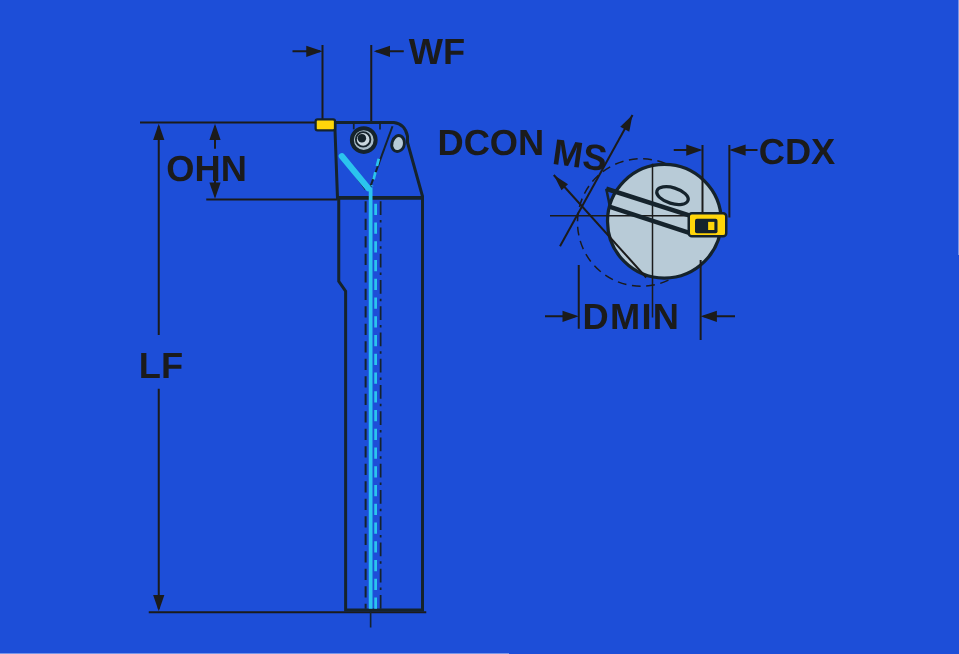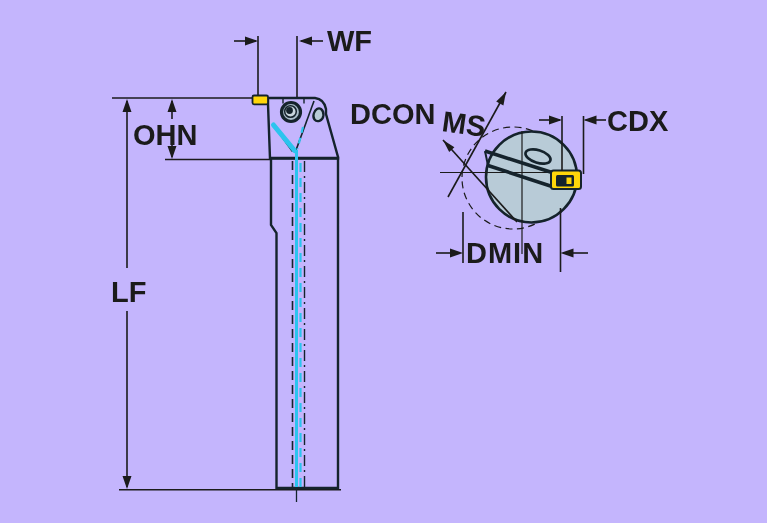--- a/index.html
+++ b/index.html
@@ -1,16 +1,16 @@
 <!DOCTYPE html>
 <html><head>
 <meta charset="utf-8">
 <style>
   html,body{margin:0;padding:0;background:#fff;}
-  .stage{position:relative;width:767px;height:523px;background:#c4b5fd;overflow:hidden;
+  .stage{position:relative;width:767px;height:523px;background:#1d4ed8;overflow:hidden;
          font-family:"Liberation Sans", sans-serif;}
   svg{display:block}
   text{font-family:"Liberation Sans","DejaVu Sans",sans-serif;font-weight:bold;
        font-size:29px;fill:#1b1b1b;}
   .dim{stroke:#1b1b1b;stroke-width:1.6;fill:none;}
   .thin{stroke:#1b1b1b;stroke-width:1.2;fill:none;}
   .arrow{fill:#1b1b1b;stroke:none;}
   .outline{stroke:#15232c;fill:none;}
 </style>
 </head>

